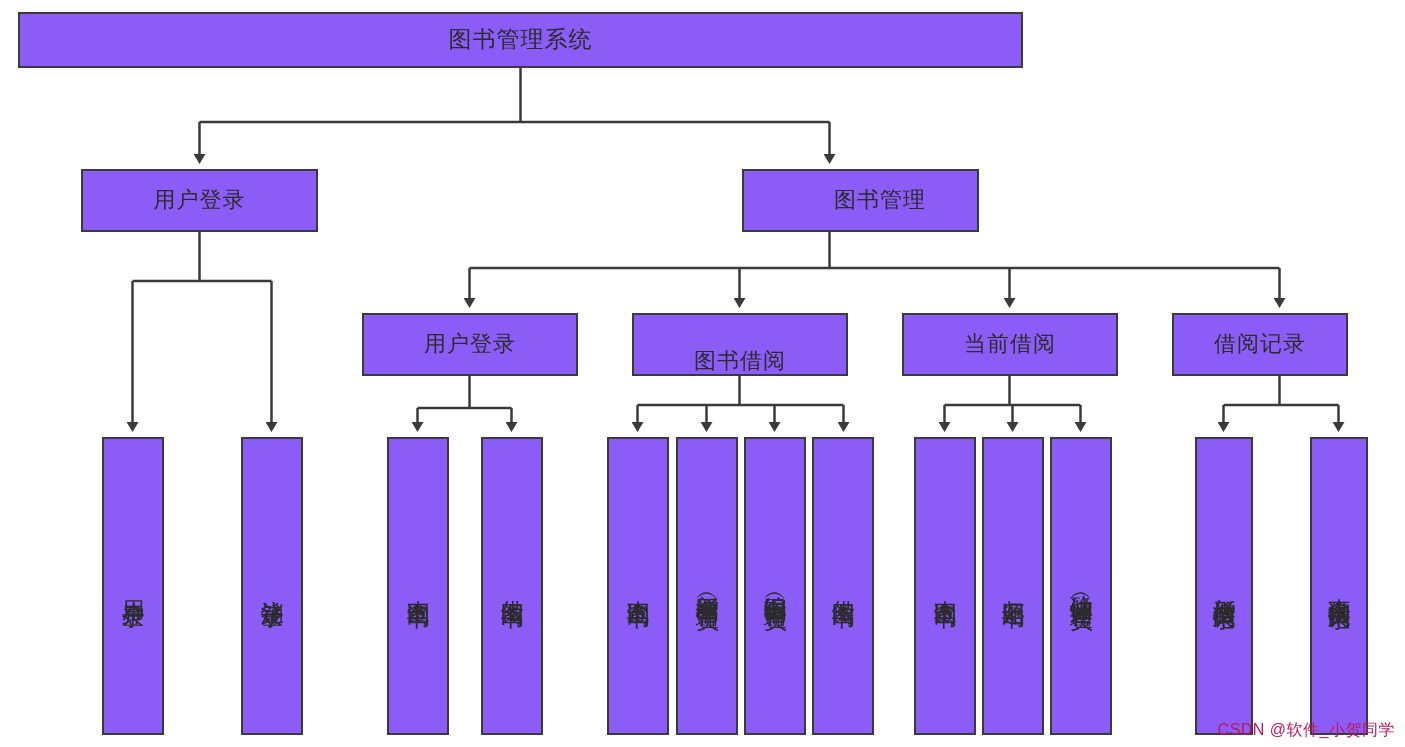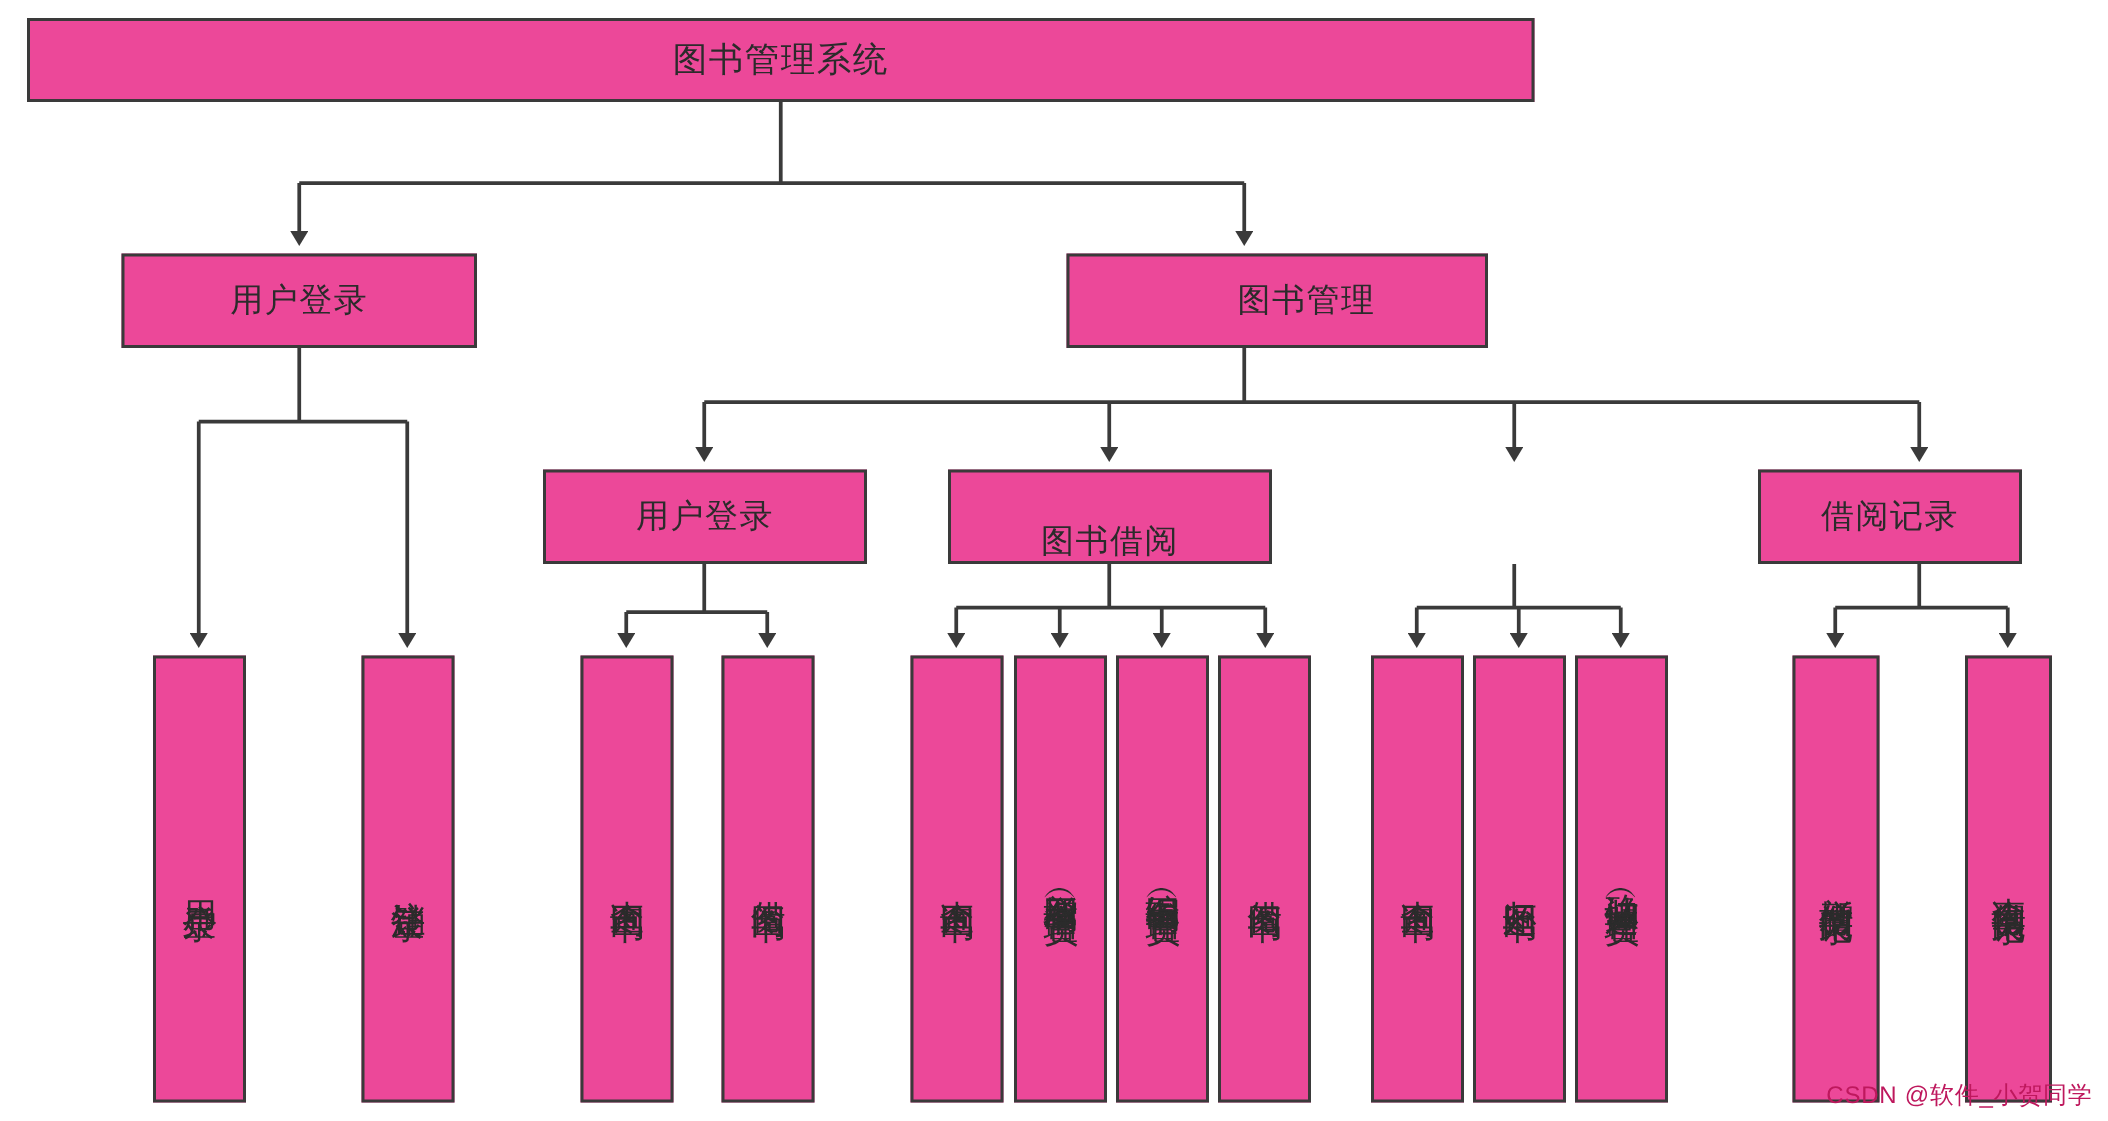--- a/index.html
+++ b/index.html
@@ -21,21 +21,21 @@
     position: absolute;
     left: 0;
     top: 0;
     width: 1405px;
     height: 747px;
     pointer-events: none;
   }
   .node {
     position: absolute;
     box-sizing: border-box;
-    background: #ec4899;
+    background: #8b5cf6;
     border: 2.5px solid #3a3a3a;
     display: flex;
     align-items: center;
     justify-content: center;
     color: #2b2b2b;
     overflow: hidden;
   }
   .node.horiz {
     font-size: 22px;
     letter-spacing: 1px;
@@ -127,29 +127,32 @@
     </g>
   </svg>
 
   <div class="node horiz title" style="left:18px; top:12px; width:1005px; height:56px;">
     <span>图书管理系统</span>
   </div>
 
   <div class="node horiz" style="left:81px; top:169px; width:237px; height:63px;">
     <span>用户登录</span>
   </div>
-  <div class="node horiz" style="left:711px; top:169px; width:281px; height:63px;padding-left:39px;">
+  <div class="node horiz" style="left:742px; top:169px; width:237px; height:63px;padding-left:39px;">
     <span>图书管理</span>
   </div>
 
   <div class="node horiz" style="left:362px; top:313px; width:216px; height:63px;">
     <span>用户登录</span>
   </div>
   <div class="node horiz" style="left:632px; top:313px; width:216px; height:63px;align-items:flex-end;">
     <span>图书借阅</span>
+  </div>
+  <div class="node horiz" style="left:902px; top:313px; width:216px; height:63px;">
+    <span>当前借阅</span>
   </div>
   <div class="node horiz" style="left:1172px; top:313px; width:176px; height:63px;">
     <span>借阅记录</span>
   </div>
 
   <div class="node vert" style="left:102px; top:437px; width:62px; height:298px;">
     <span class="vtext">用户登录</span>
   </div>
   <div class="node vert" style="left:241px; top:437px; width:62px; height:298px;">
     <span class="vtext">注销登录</span>

